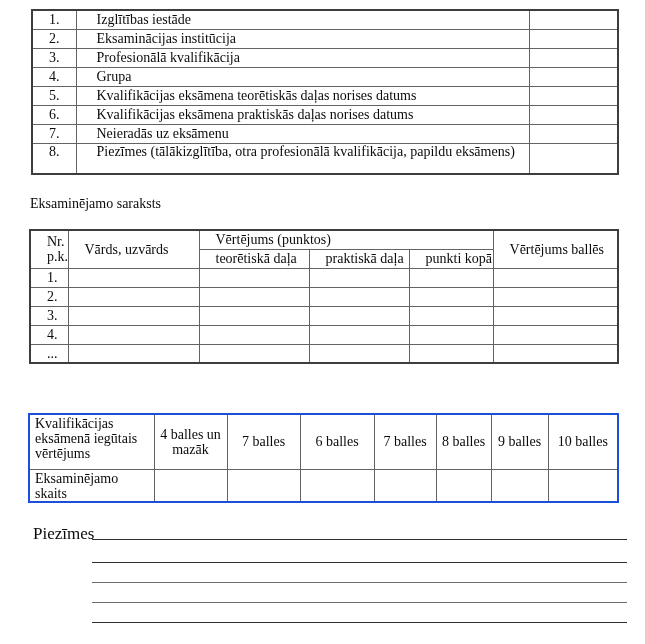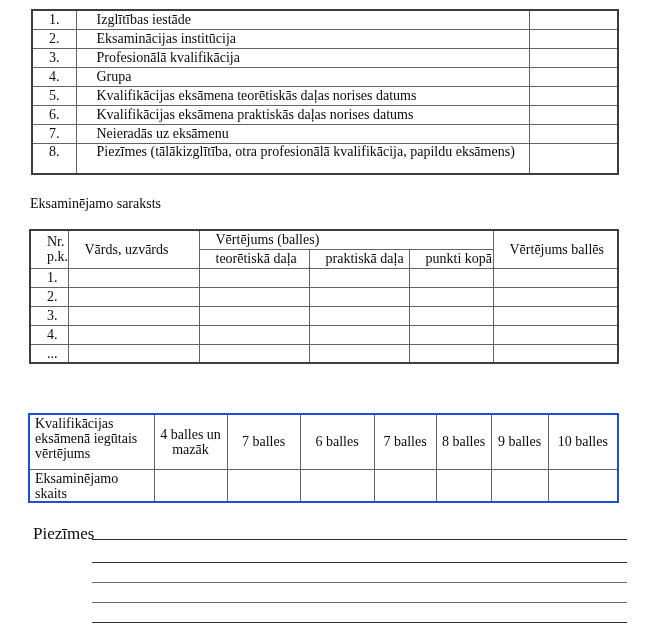--- a/index.html
+++ b/index.html
@@ -108,21 +108,21 @@
         <col style="width:131px">
         <col style="width:110px">
       <col style="width:100px">
         <col style="width:84px">
         <col style="width:125px">
     </colgroup>
     <tbody>
         <tr>
       <td rowspan="2"><span>Nr.</span><br><span>p.k.</span></td>
       <td rowspan="2">Vārds, uzvārds</td>
-      <td colspan="3">Vērtējums (balles)</td>
+      <td colspan="3">Vērtējums (punktos)</td>
       <td rowspan="2">Vērtējums ballēs</td>
     </tr>
     <tr>
       <td>teorētiskā daļa</td>
       <td>praktiskā daļa</td>
       <td>punkti kopā</td>
     </tr>
     <tr>
       <td>1.</td>
       <td></td>

